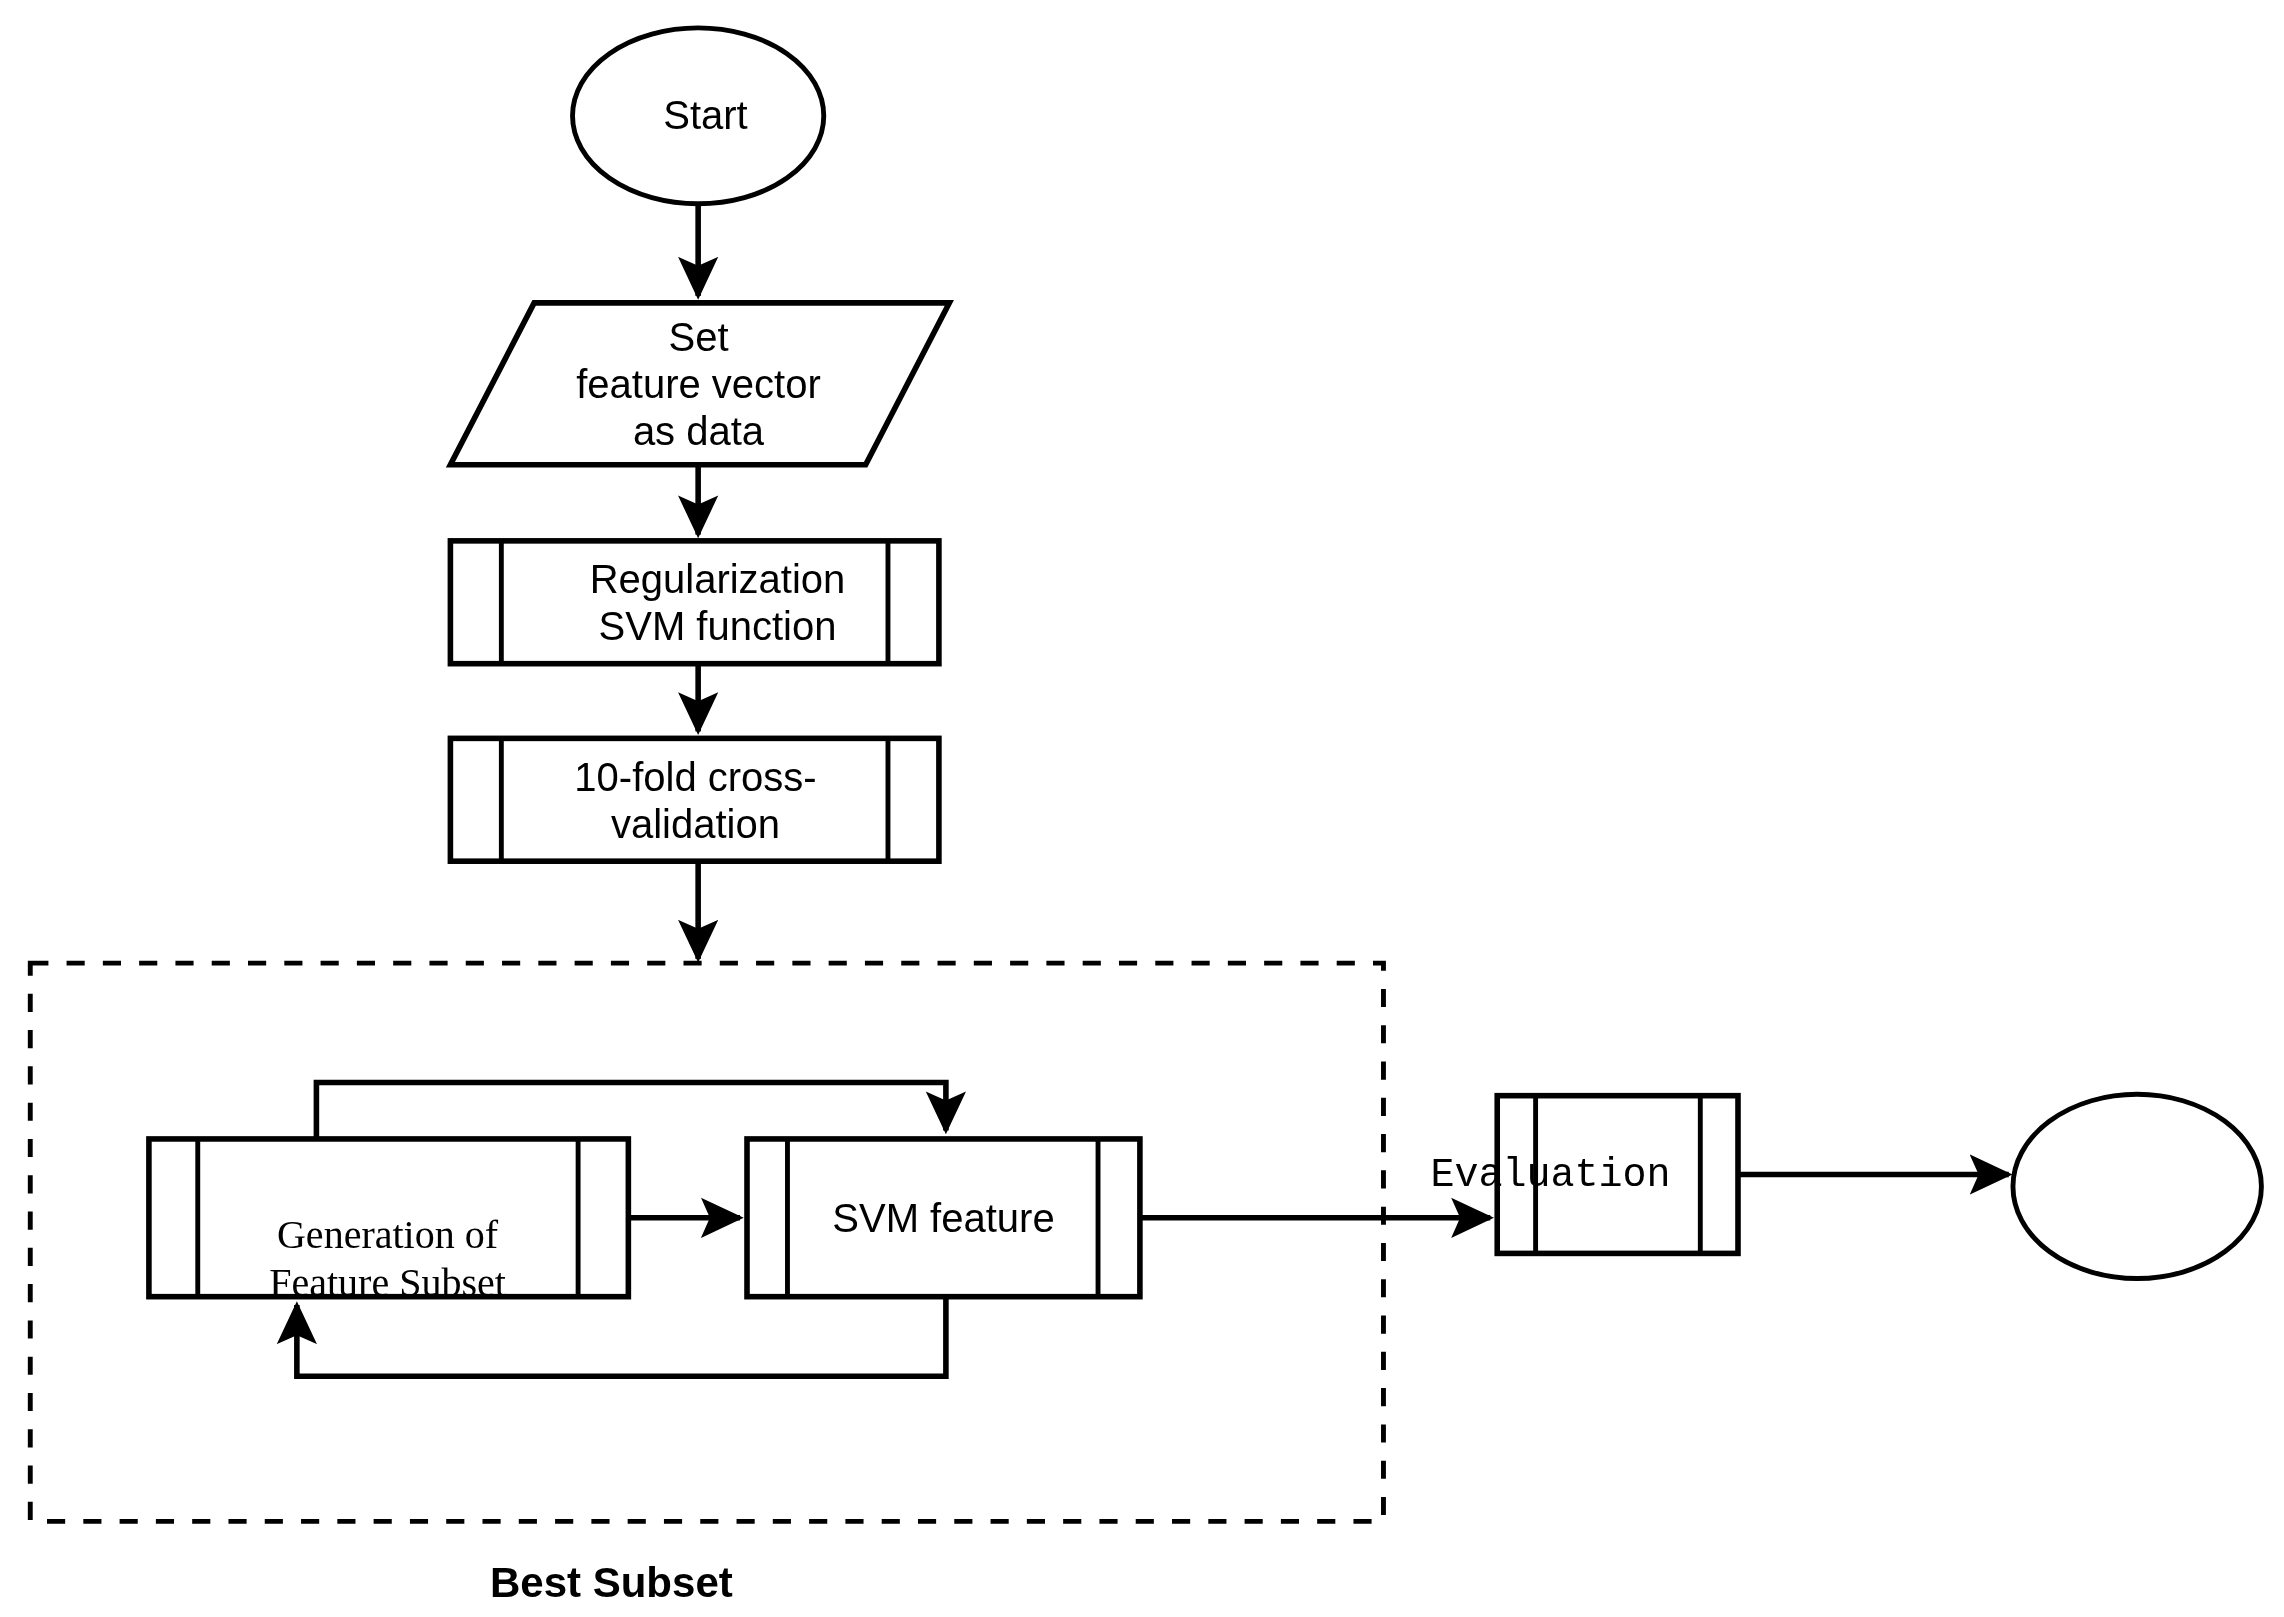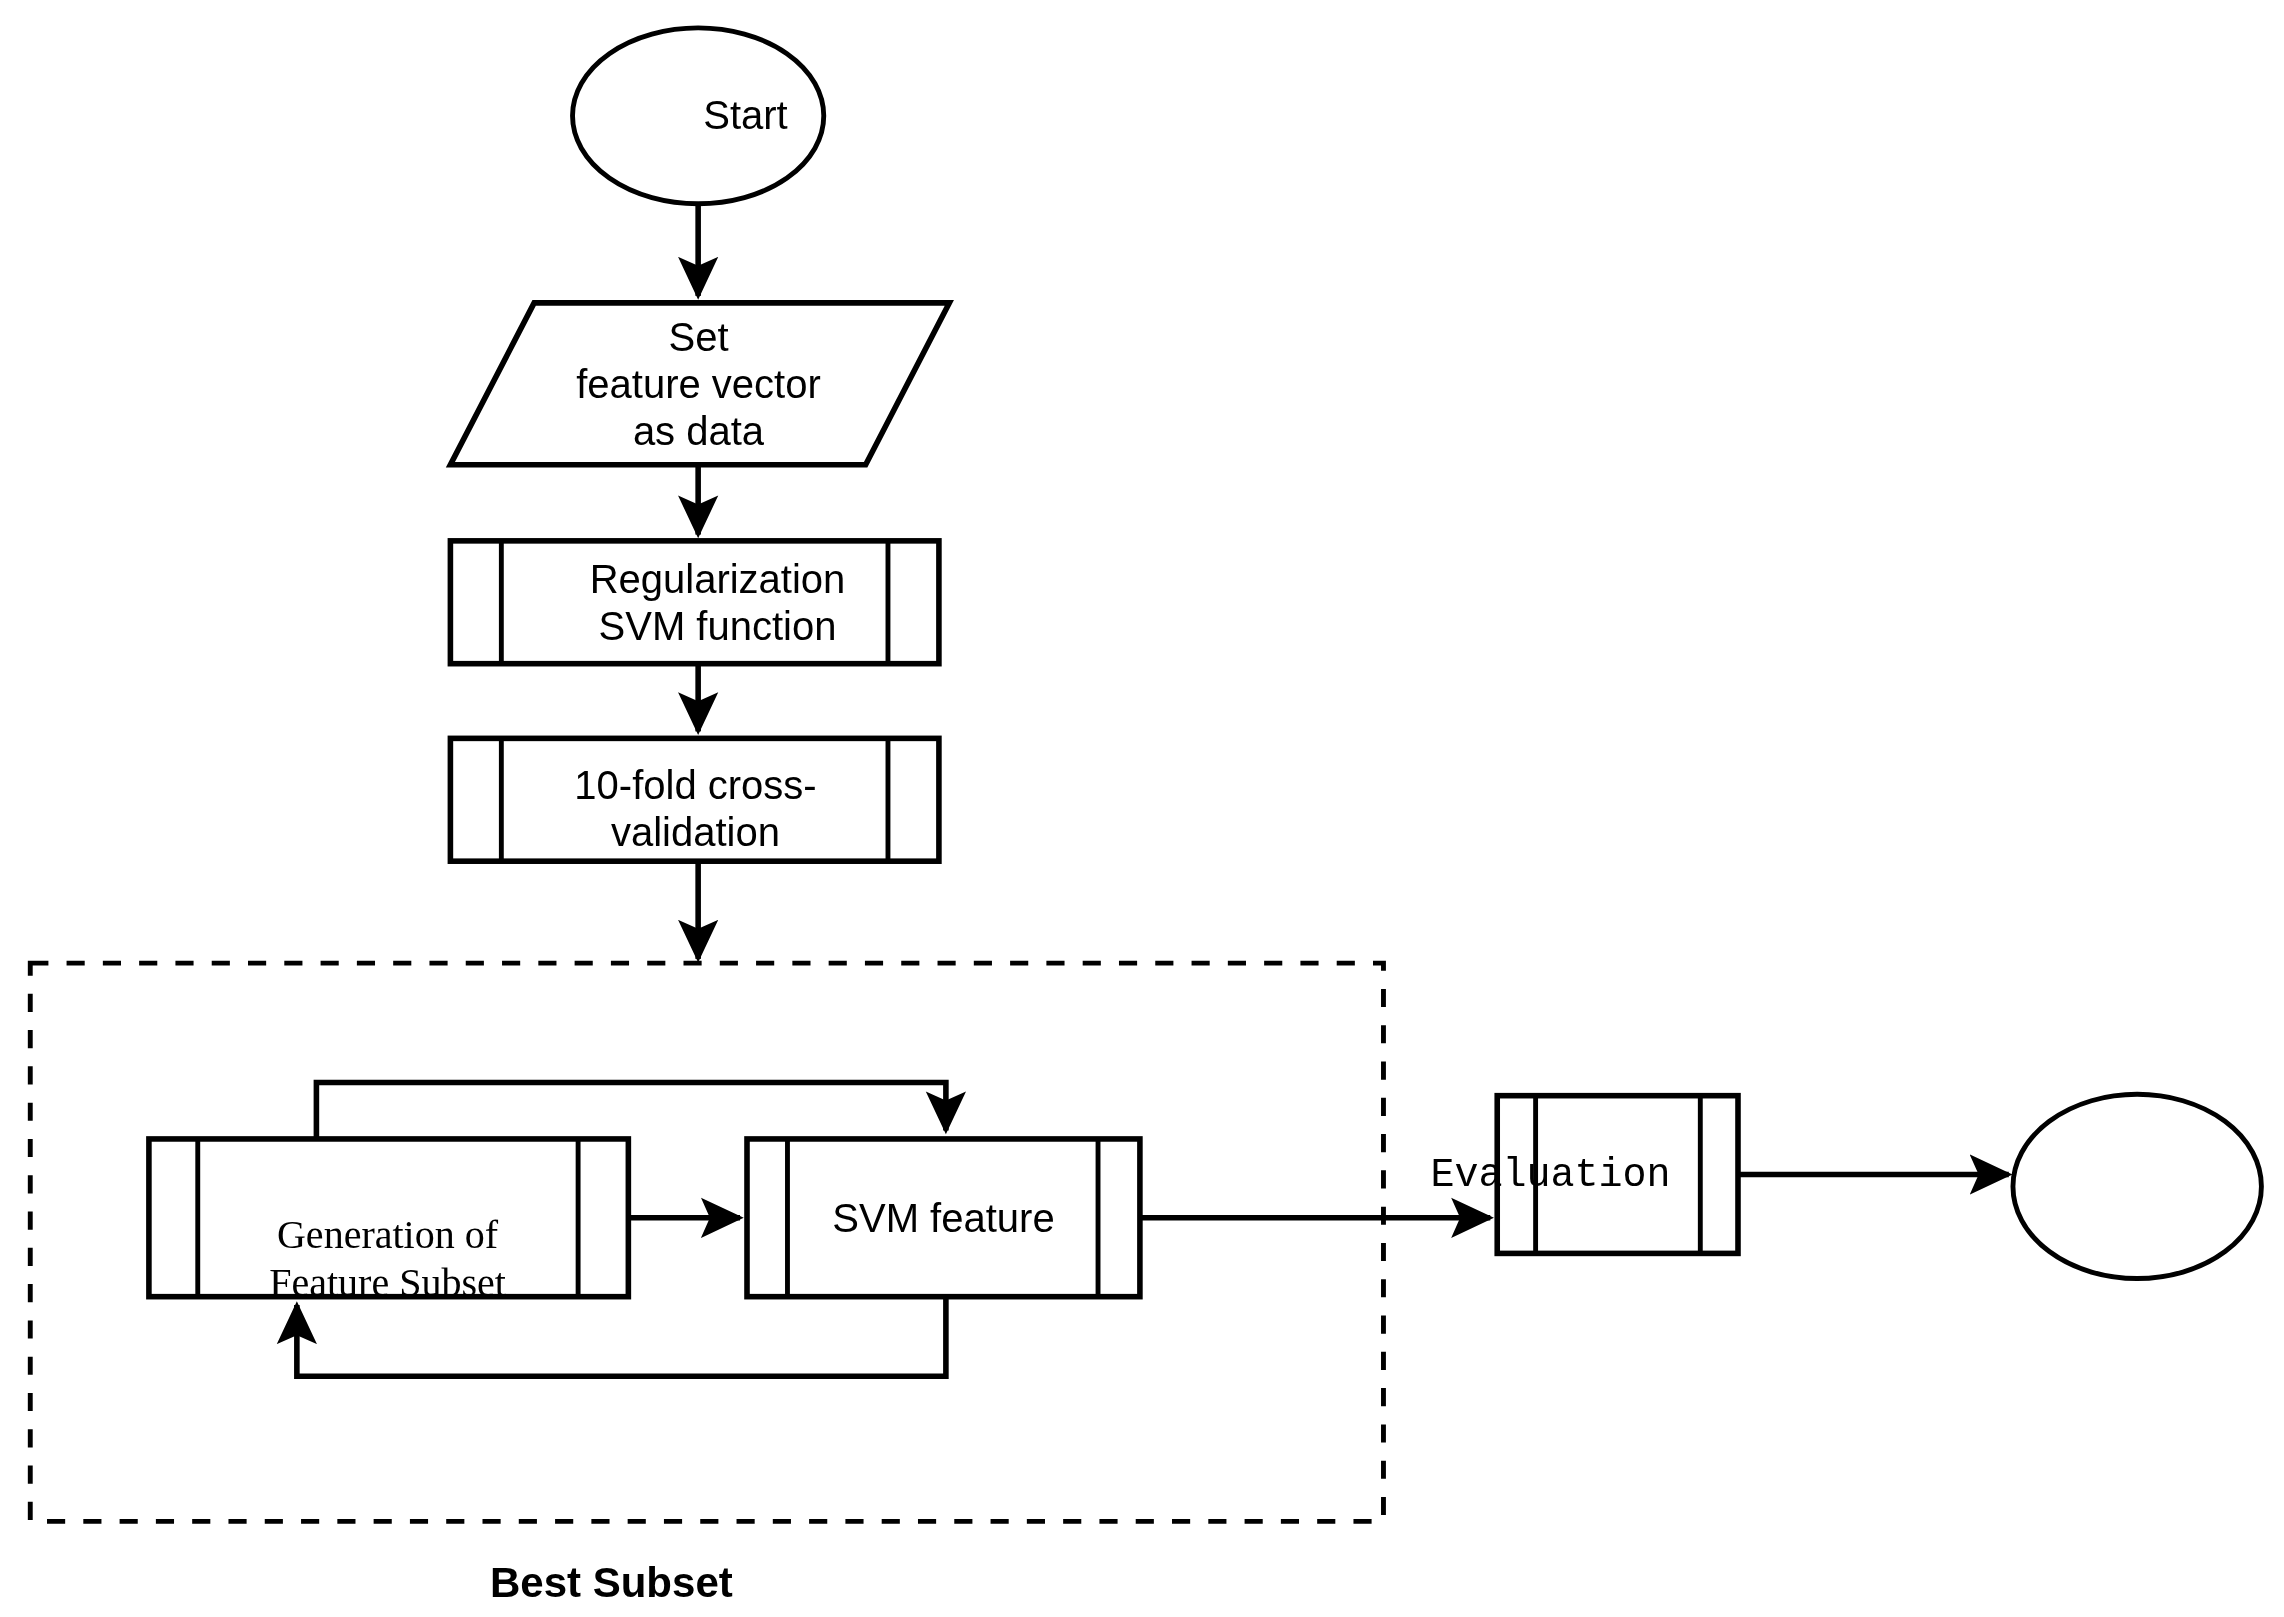--- a/index.html
+++ b/index.html
@@ -99,30 +99,30 @@
 
     <rect x="2145" y="1570" width="345" height="226" fill="#ffffff" stroke="#000000" stroke-width="8"></rect>
     <line x1="2200" y1="1570" x2="2200" y2="1796" stroke="#000000" stroke-width="7"></line>
     <line x1="2436" y1="1570" x2="2436" y2="1796" stroke="#000000" stroke-width="7"></line>
 
     <line x1="2490" y1="1683" x2="2878" y2="1683" stroke="#000000" stroke-width="8" marker-end="url(#arrow-solid)"></line>
 
     <ellipse cx="3062" cy="1700" rx="178" ry="132" fill="#ffffff" stroke="#000000" stroke-width="7"></ellipse>
   </svg>
 
-  <div class="node-label" style="left:604px; top:70px; width:251px; height:92px;padding-left:16px;">Start</div>
+  <div class="node-label" style="left:564px; top:70px; width:251px; height:92px;padding-left:16px;">Start</div>
 
   <div class="node-label" style="left:489px; top:302px; width:419px; height:165px;">Set
 feature vector
 as data</div>
 
   <div class="node-label" style="left:529px; top:543px; width:377px; height:120px;">Regularization
 SVM function</div>
 
-  <div class="node-label" style="left:507px; top:741px; width:377px; height:120px;margin-top:8px;">10-fold cross-
+  <div class="node-label" style="left:507px; top:741px; width:377px; height:120px;">10-fold cross-
 validation</div>
 
   <div class="node-label" style="left:202px; top:1181px; width:371px; height:155px;font-family:Liberation Serif, serif;">Generation of
 Feature Subset</div>
 
   <div class="node-label" style="left:792px; top:1141px; width:303px; height:155px;">SVM feature</div>
 
   <div class="node-label" style="left:1470px; top:1098px; width:161px; height:155px;font-family:Liberation Mono, monospace;">Evaluation</div>
 
 

